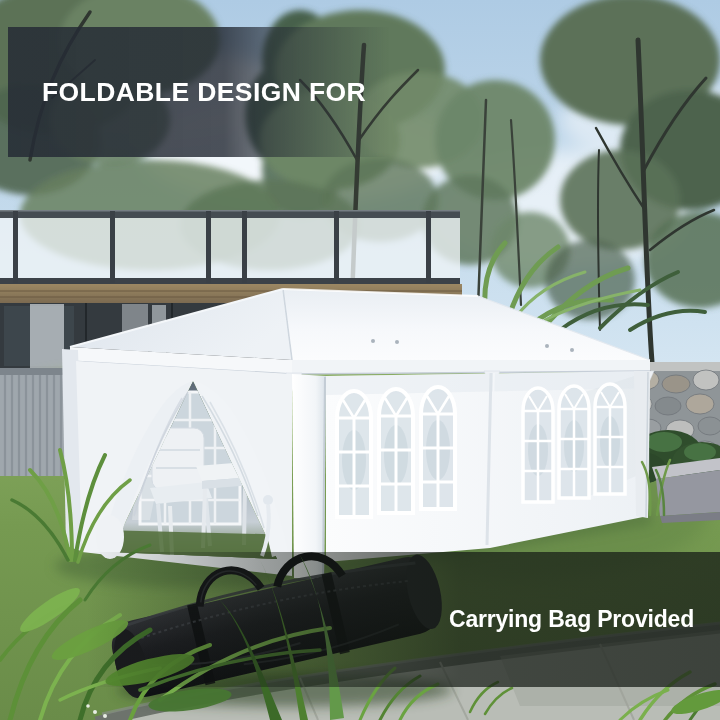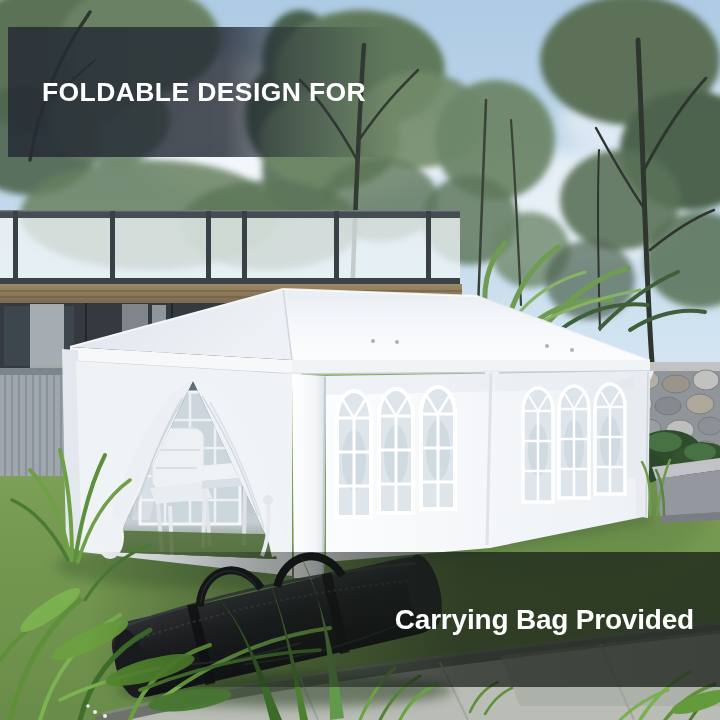--- a/index.html
+++ b/index.html
@@ -18,21 +18,21 @@
     color:#fff;font-weight:bold;font-size:26.5px;line-height:31px;letter-spacing:.4px;
   }
   .band-bottom{
     position:absolute;left:0;top:552px;width:720px;height:135px;
     background:linear-gradient(90deg, rgba(18,24,18,0) 12%, rgba(18,24,18,.38) 36%, rgba(20,26,20,.70) 64%, rgba(22,28,22,.74) 100%);
     display:flex;flex-direction:column;justify-content:center;align-items:flex-end;
     padding-right:26px;box-sizing:border-box;
   }
   .band-bottom .caption-block{text-align:center;}
   .band-bottom .line{
-    color:#fff;font-weight:bold;font-size:28px;line-height:29px;letter-spacing:-.2px;
+    color:#fff;font-weight:bold;font-size:23px;line-height:29px;letter-spacing:-.2px;
   }
 </style>
 </head>
 <body>
 
 <div class="canvas">
 
 <svg width="720" height="720" viewBox="0 0 720 720">
   <defs>
     <linearGradient id="skyG" x1="0" y1="0" x2="0" y2="1">

